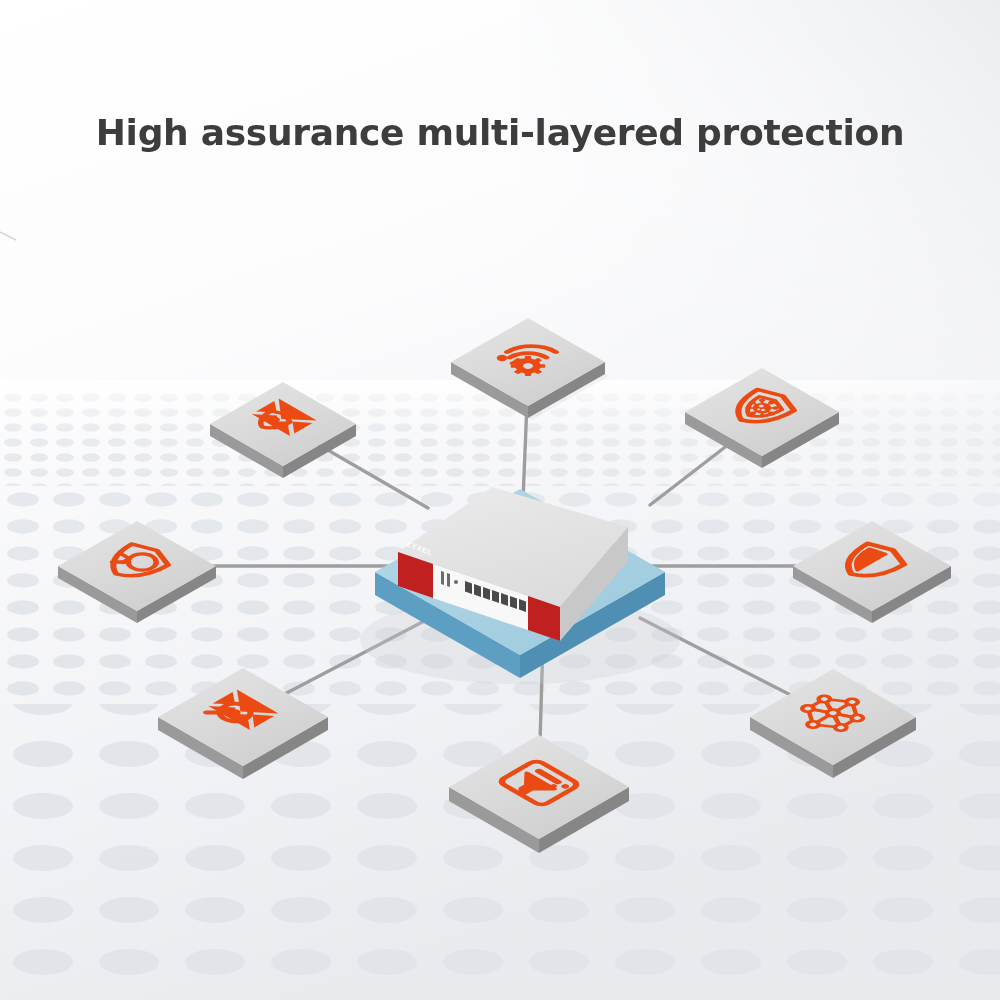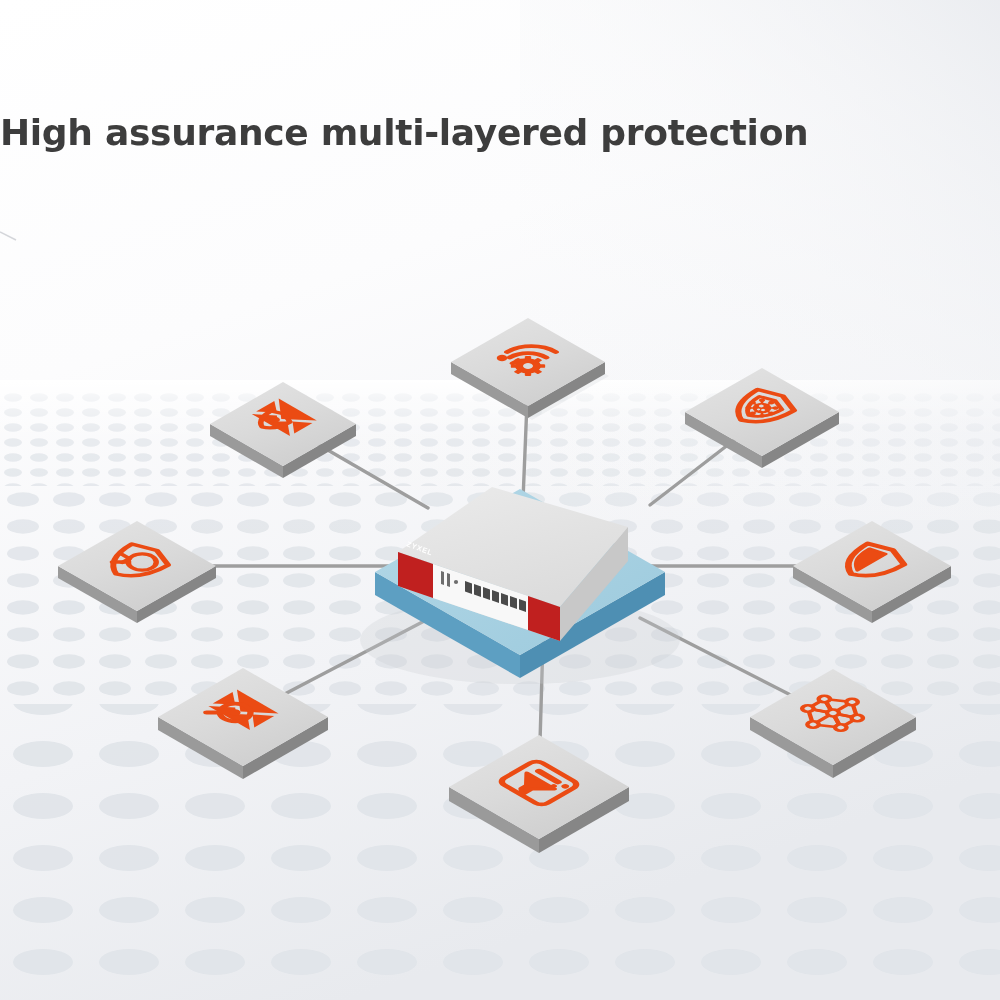--- a/index.html
+++ b/index.html
@@ -24,21 +24,21 @@
     top: 0;
     width: 1000px;
     height: 1000px;
     display: block;
   }
   #headline {
     position: absolute;
     left: 0;
     top: 112px;
     width: 1000px;
-    text-align: left;
+    text-align: center;
     font-size: 36px;
     font-weight: bold;
     letter-spacing: -0.3px;
     color: #3d3d3d;
     font-family: "DejaVu Sans", "Liberation Sans", sans-serif;
     z-index: 40;
     pointer-events: none;
     white-space: nowrap;
   }
 </style>

